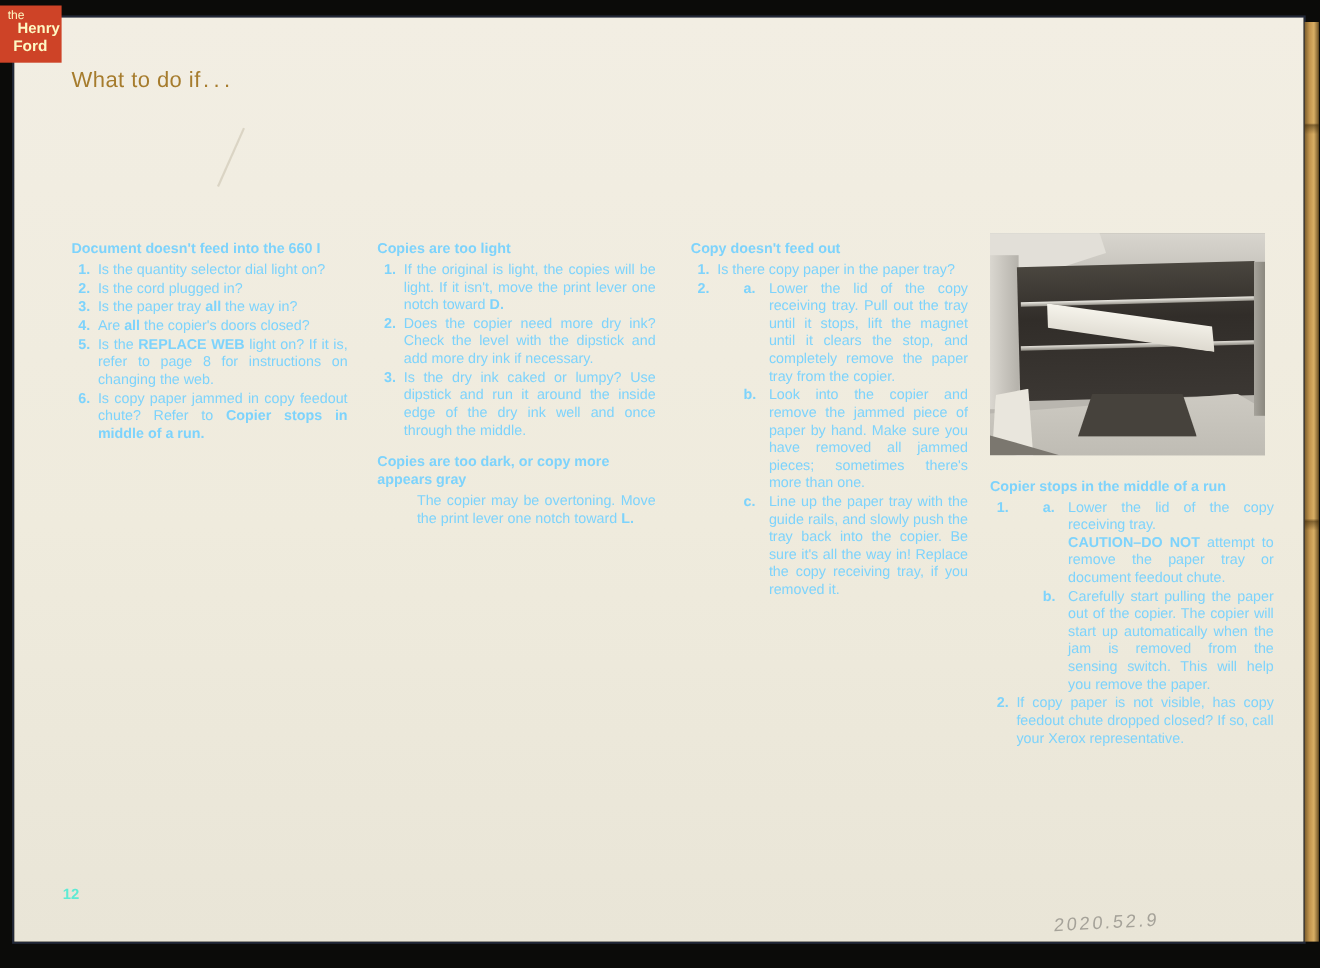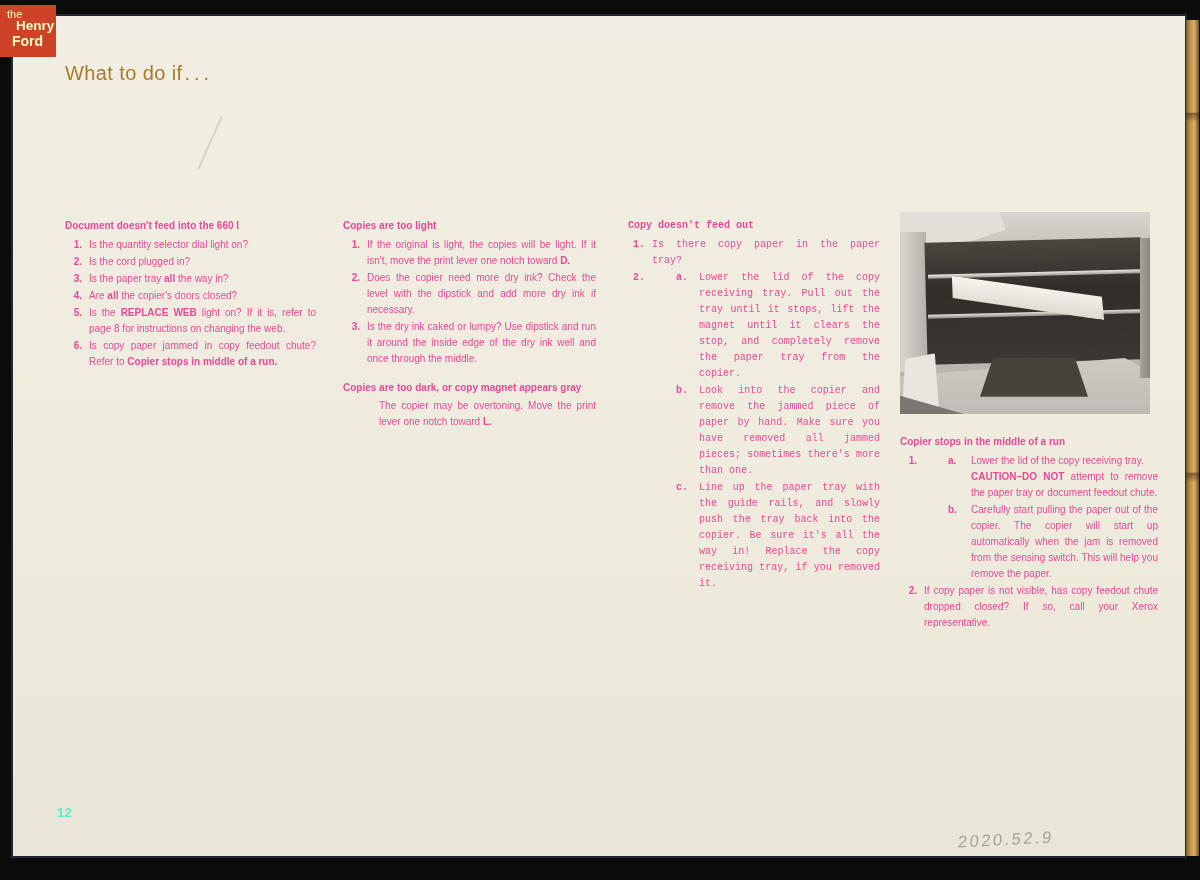--- a/index.html
+++ b/index.html
@@ -14,24 +14,24 @@
   .logo{position:absolute;left:0;top:5px;width:56px;height:52px;background:var(--brand-red,#ce4327);
         color:#fef9c3;z-index:6;}
   .logo .the{position:absolute;left:7px;top:3px;font-size:11px;font-weight:normal;}
   .logo .henry{position:absolute;left:16px;top:13px;font-size:13.5px;font-weight:bold;}
   .logo .ford{position:absolute;left:12px;top:28px;font-size:14px;font-weight:bold;}
   
   .title{position:absolute;left:65px;top:62px;font-size:20px;font-weight:normal;
          color:var(--title-brown,#a67c2d);letter-spacing:.4px;}
   .title .dots{letter-spacing:4px;margin-left:2px;}
   
-  .col{position:absolute;font-size:10px;line-height:16px;color:#ec4899;}
+  .col{position:absolute;font-size:13px;line-height:16px;color:#7dd3fc;}
   #col0{left:65px;top:218px;width:251px;}
   #col1{left:343px;top:218px;width:253px;}
-  #col2{left:628px;top:218px;width:252px;font-family:Liberation Mono, monospace;}
+  #col2{left:628px;top:218px;width:252px;}
   #col3{left:900px;top:212px;width:258px;}
   .section{margin-bottom:13px;}
   .sec-heading{font-weight:bold;margin-bottom:2px;line-height:16.5px;}
   .item{position:relative;padding-left:24px;margin-bottom:1px;}
   .num{position:absolute;left:0;top:0;width:17px;text-align:right;font-weight:bold;}
   .itext,.stext,.para{text-align:justify;}
   .sub{position:relative;padding-left:23px;margin-left:24px;margin-top:1px;}
   .slabel{position:absolute;left:0;top:0;width:15px;font-weight:bold;}
   .indent{padding-left:36px;}
   .b{font-weight:bold;}
@@ -133,21 +133,21 @@
         <div class="item">
           <span class="num">2.</span>
           <div class="itext"><span>Does the copier need more dry ink? Check the level with the dipstick and add more dry ink if necessary.</span></div>
         </div>
         <div class="item">
           <span class="num">3.</span>
           <div class="itext"><span>Is the dry ink caked or lumpy? Use dipstick and run it around the inside edge of the dry ink well and once through the middle.</span></div>
         </div>
       </div>
       <div class="section">
-        <div class="sec-heading"><span class="b">Copies are too dark, or copy magnet appears gray</span></div>
+        <div class="sec-heading"><span class="b">Copies are too dark, or copy more appears gray</span></div>
         <div class="para indent"><span>The copier may be overtoning. Move the print lever one notch toward </span><span class="b">L.</span></div>
       </div>
     </div>
   <div id="col2" class="col">
       <div class="section">
         <div class="sec-heading"><span class="b">Copy doesn't feed out</span></div>
         <div class="item">
           <span class="num">1.</span>
           <div class="itext"><span>Is there copy paper in the paper tray?</span></div>
         </div>

